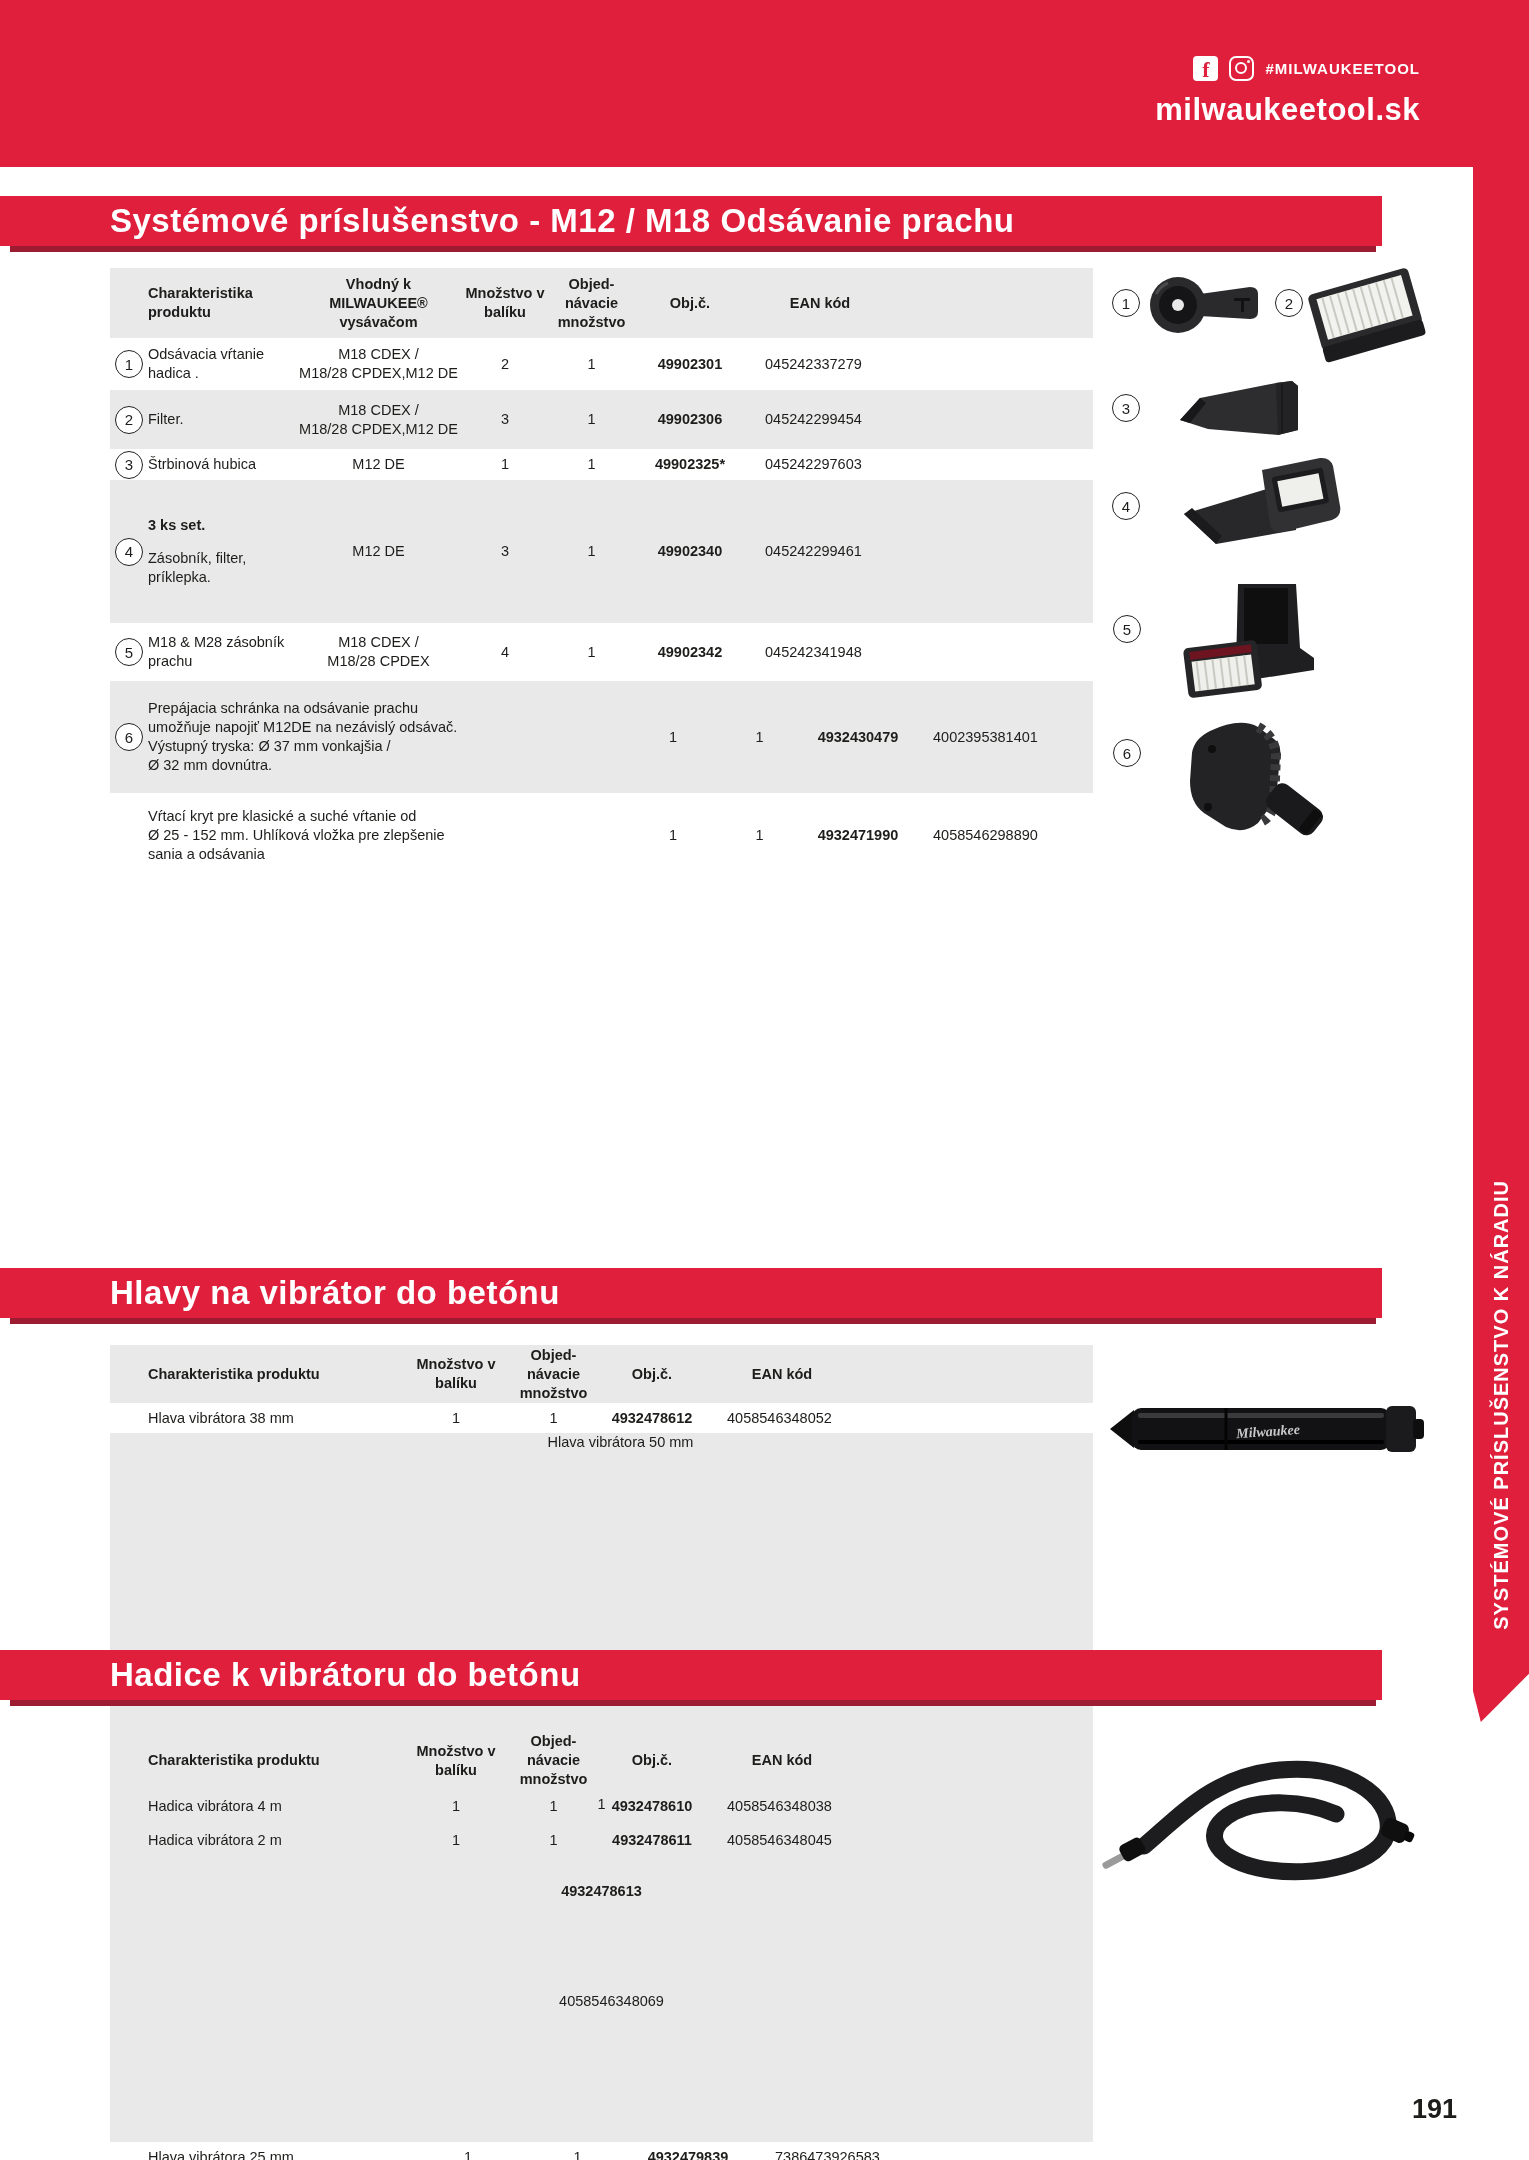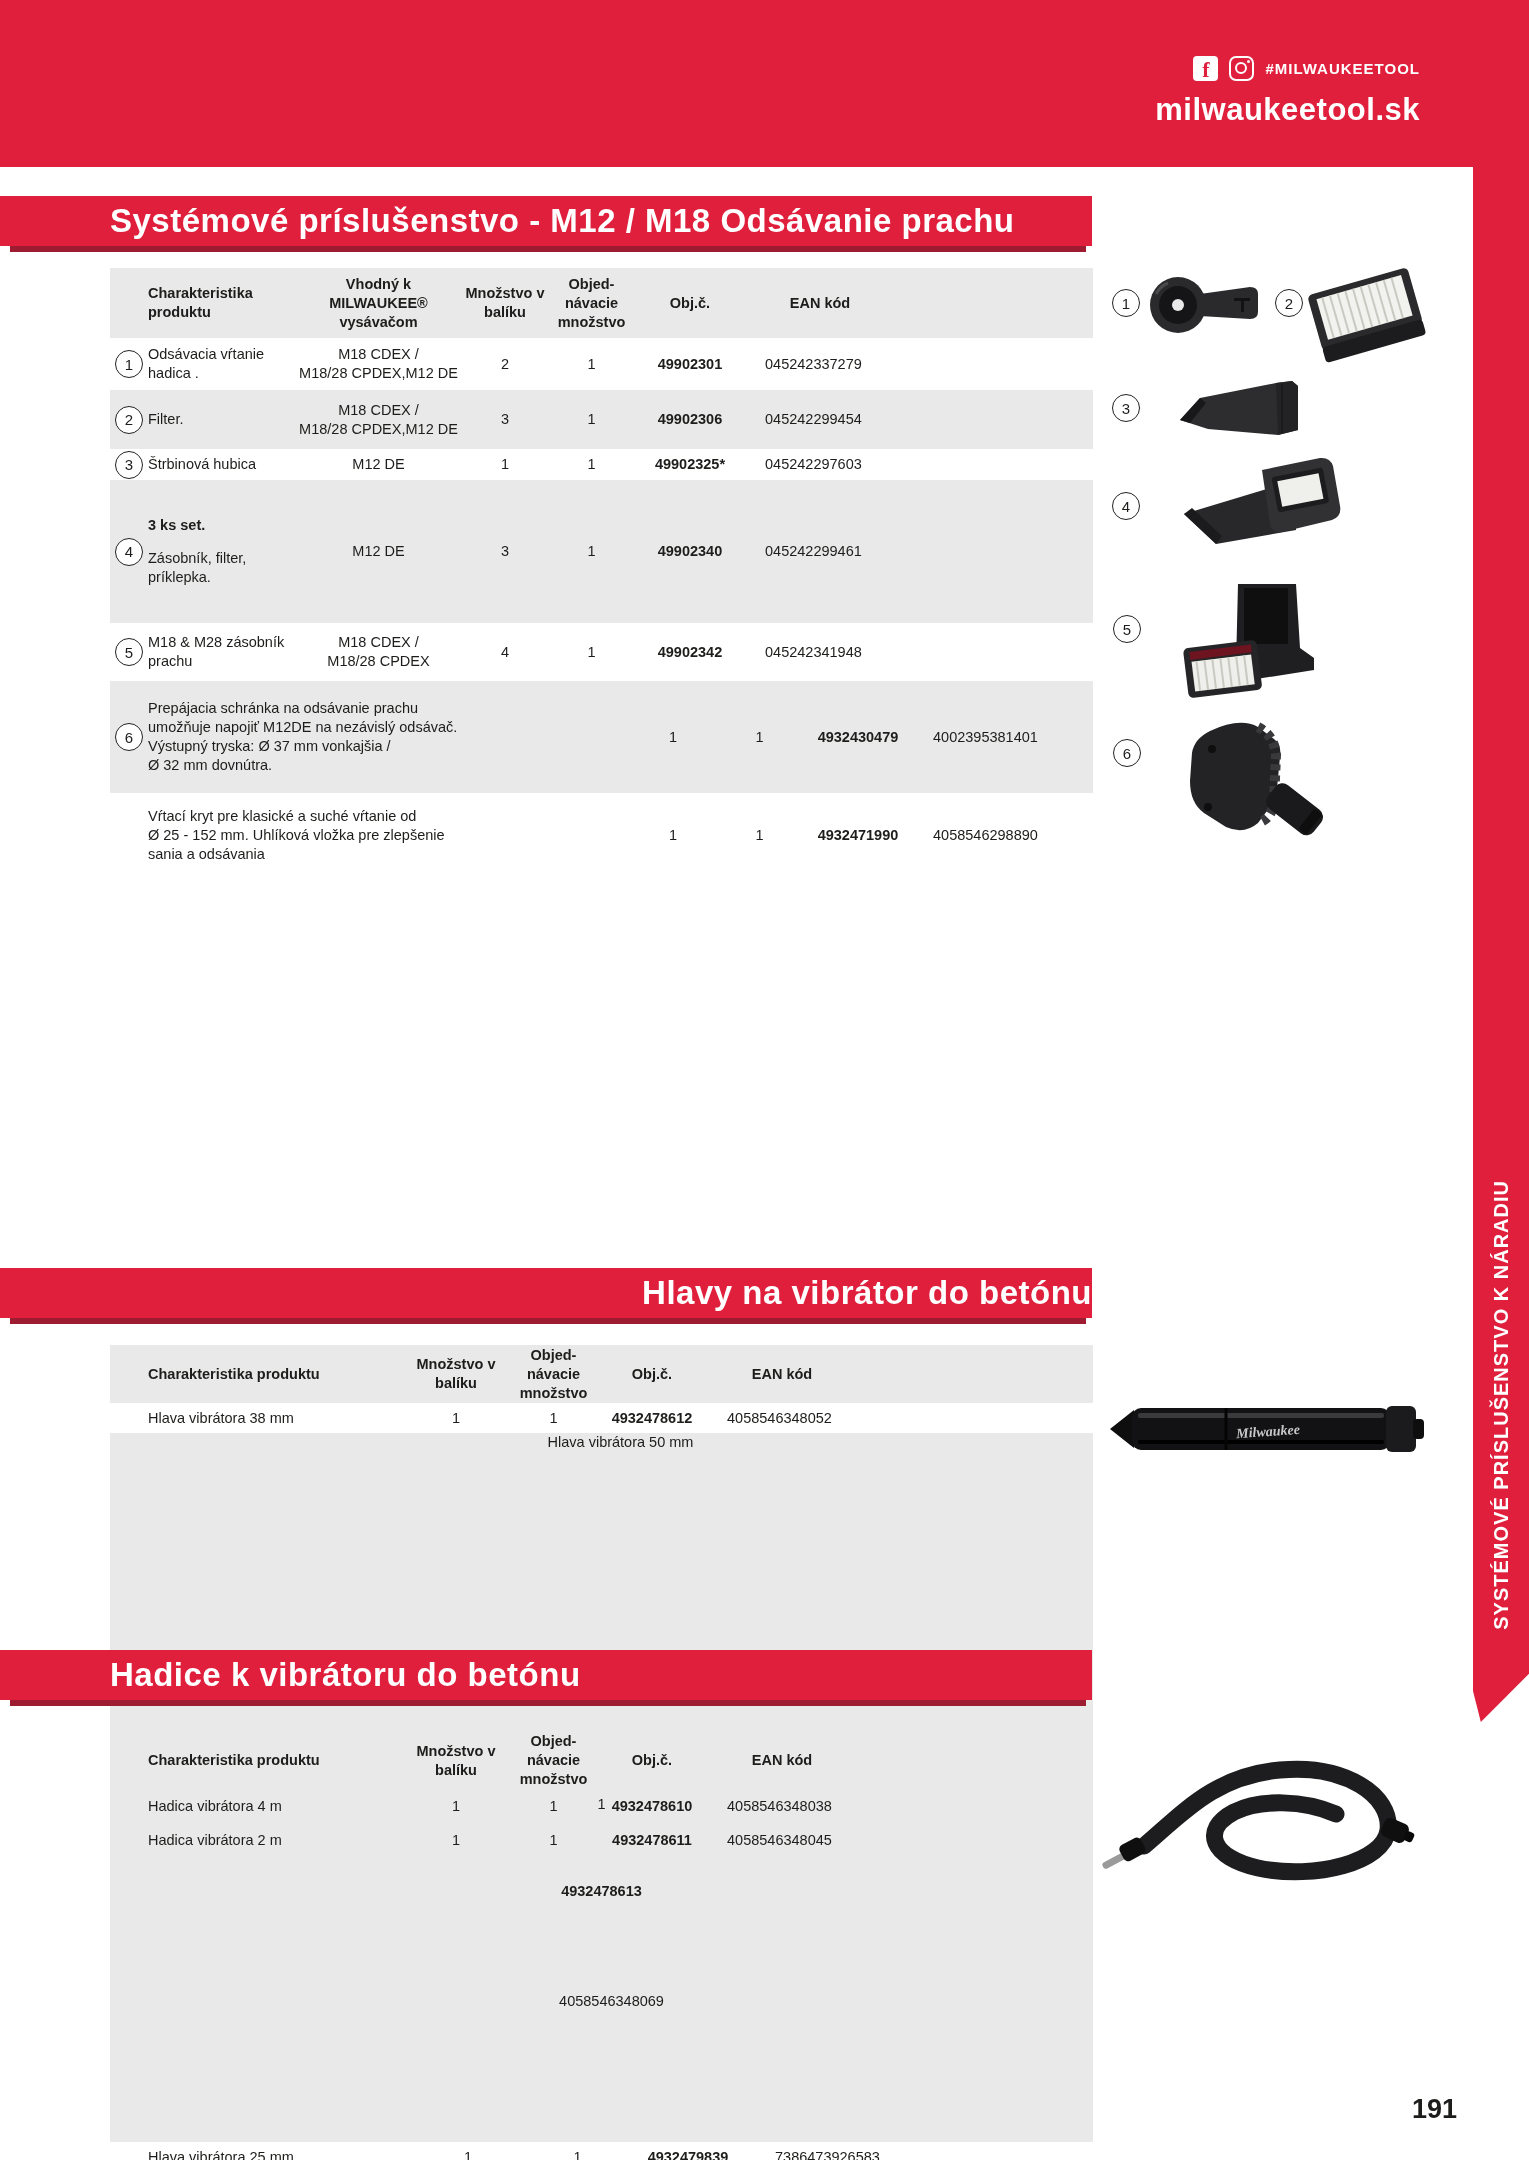--- a/index.html
+++ b/index.html
@@ -17,21 +17,21 @@
   .ig-icon .dot{position:absolute;right:2px;top:2px;width:3px;height:3px;background:#ffffff;border-radius:50%;}
   .hashtag{color:#ffffff;font-weight:bold;font-size:15px;letter-spacing:1px;}
   .site{position:absolute;top:92px;right:109px;color:#ffffff;font-weight:bold;font-size:31px;letter-spacing:0.5px;}
   
   .ribbon{position:absolute;top:0;right:0;width:56px;height:1722px;background:#e01f3d;
     clip-path:polygon(0 0,100% 0,100% 97.2%,14% 100%,0 98.2%);
     display:flex;justify-content:center;align-items:flex-end;}
   .ribbon-label{writing-mode:vertical-rl;transform:rotate(180deg);color:#ffffff;font-weight:bold;
     font-size:20px;letter-spacing:1px;margin-bottom:92px;white-space:nowrap;}
   
-  .banner{position:absolute;left:0;width:1092px;height:50px;background:#e01f3d;display:flex;align-items:center;}
+  .banner{position:absolute;left:0;width:1382px;height:50px;background:#e01f3d;display:flex;align-items:center;}
   .banner .txt{color:#ffffff;font-weight:800;font-size:33px;letter-spacing:0.5px;padding-left:110px;white-space:nowrap;}
   .banner::after{content:"";position:absolute;left:10px;right:6px;bottom:-6px;height:6px;background:#9e1c31;}
   
   .t{position:absolute;left:110px;width:983px;font-size:14.5px;}
   .thead,.tr{display:flex;align-items:center;box-sizing:border-box;}
   .thead{background:#e9e9e9;font-weight:bold;}
   .shade-g{background:#e9e9e9;}
   .pre{white-space:pre-line;}
   .c{box-sizing:border-box;line-height:19px;}
   .c-num{flex:0 0 38px;display:flex;justify-content:center;}
@@ -283,21 +283,21 @@
       <path d="M80 12 Q96 20 98 40 L96 86 Q94 104 80 108" fill="none" stroke="#39393b" stroke-width="10" stroke-dasharray="6 5"></path>
       <g transform="rotate(38 112 92)">
         <rect x="88" y="76" width="58" height="30" rx="9" fill="#1a1a1c"></rect>
         <rect x="132" y="78" width="10" height="26" rx="3" fill="#0e0e0f"></rect>
       </g>
       <circle cx="34" cy="34" r="4" fill="#0e0e0f"></circle>
       <circle cx="30" cy="92" r="4" fill="#0e0e0f"></circle>
     </svg>
   </div>
 
-  <div class="banner" style="top:1268px;justify-content:flex-end;">
+  <div class="banner" style="top:1268px;">
     <div class="txt">Hlavy na vibrátor do betónu</div>
   </div>
 
   <div class="t" style="top:1345px;">
     <div class="thead" style="min-height:58px;">
       <div class="c h-product2">Charakteristika produktu</div>
       <div class="c c-qty2 pre">Množstvo v
 balíku</div>
       <div class="c c-oqty pre">Objed-
 návacie

